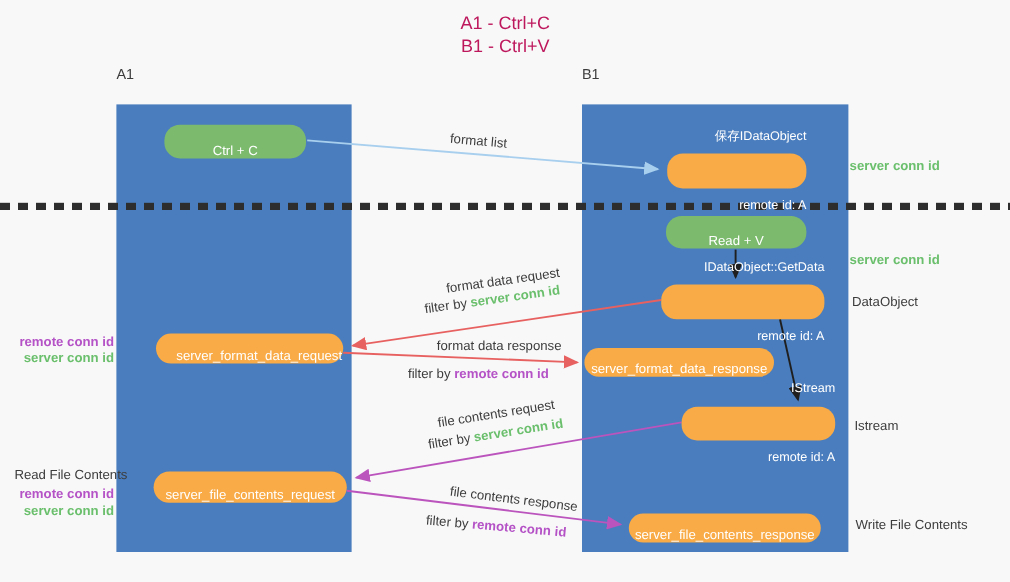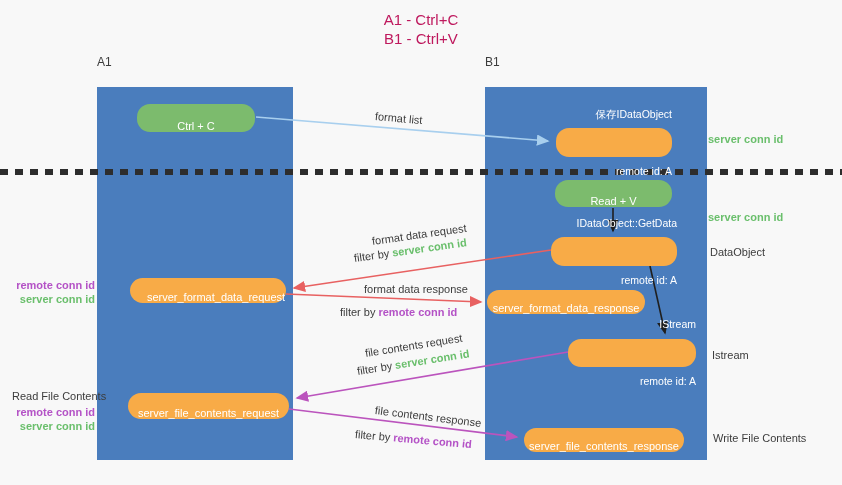--- a/index.html
+++ b/index.html
@@ -88,21 +88,21 @@
 
   <div class="box orange two-line" style="left:556px; top:128px; width:116px; height:29px;">
     <span>保存IDataObject</span>
     <span>remote id: A</span>
   </div>
 
   <div class="box green" style="left:555px; top:180px; width:117px; height:27px;">
     <span>Read + V</span>
   </div>
 
-  <div class="box orange two-line" style="left:551px; top:237px; width:126px; height:29px;">
+  <div class="box orange two-line" style="left:551px; top:237px; width:136px; height:29px;">
     <span>IDataObject::GetData</span>
     <span>remote id: A</span>
   </div>
 
   <div class="box orange" style="left:130px; top:278px; width:156px; height:25px;padding-left:16px;">
     <span>server_format_data_request</span>
   </div>
 
   <div class="box orange" style="left:487px; top:290px; width:158px; height:24px;">
     <span>server_format_data_response</span>

